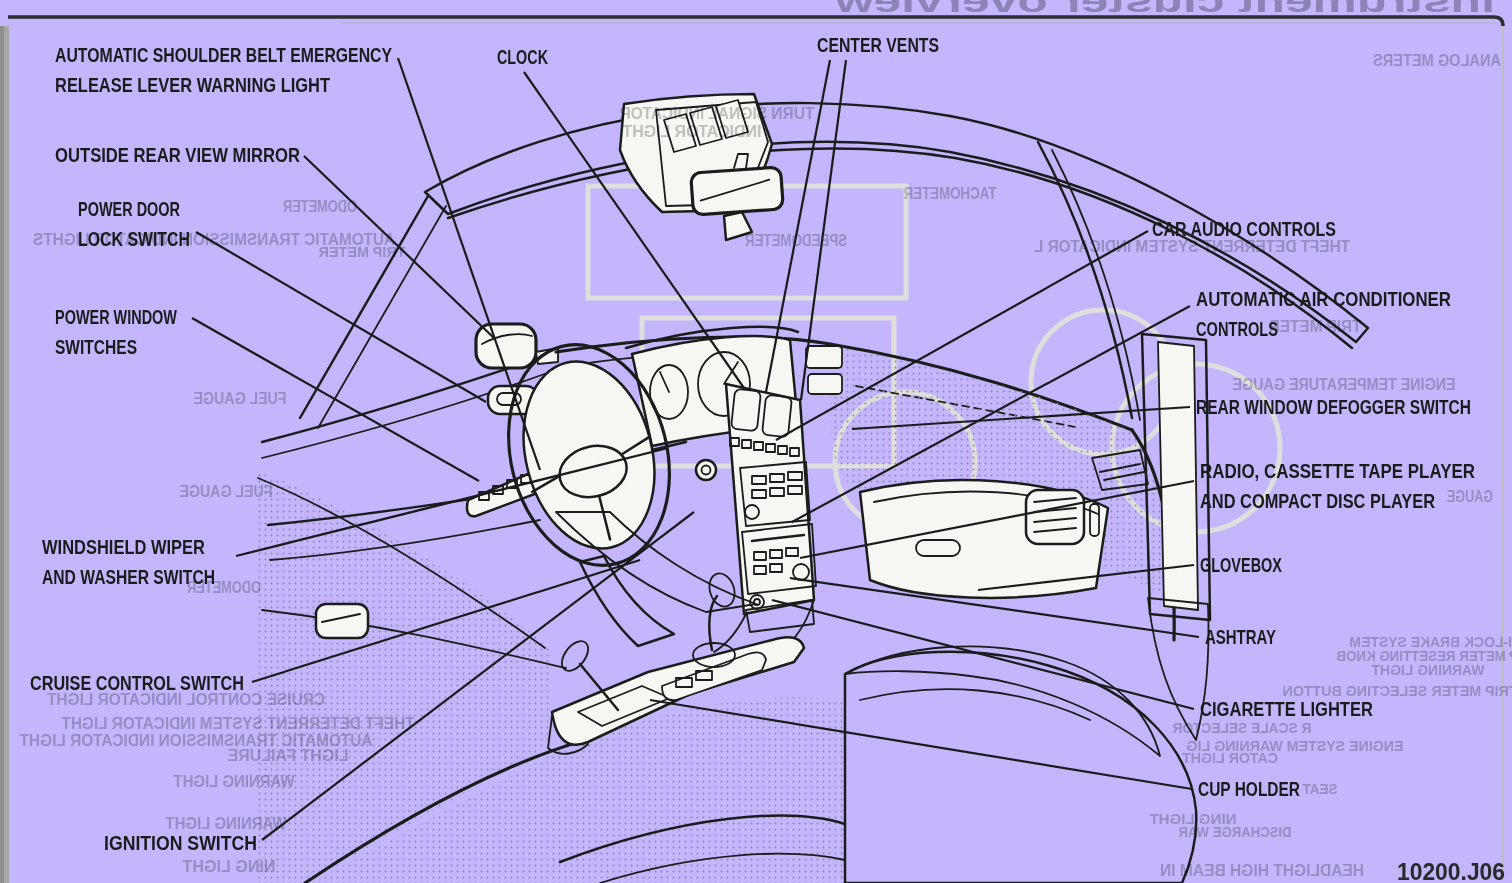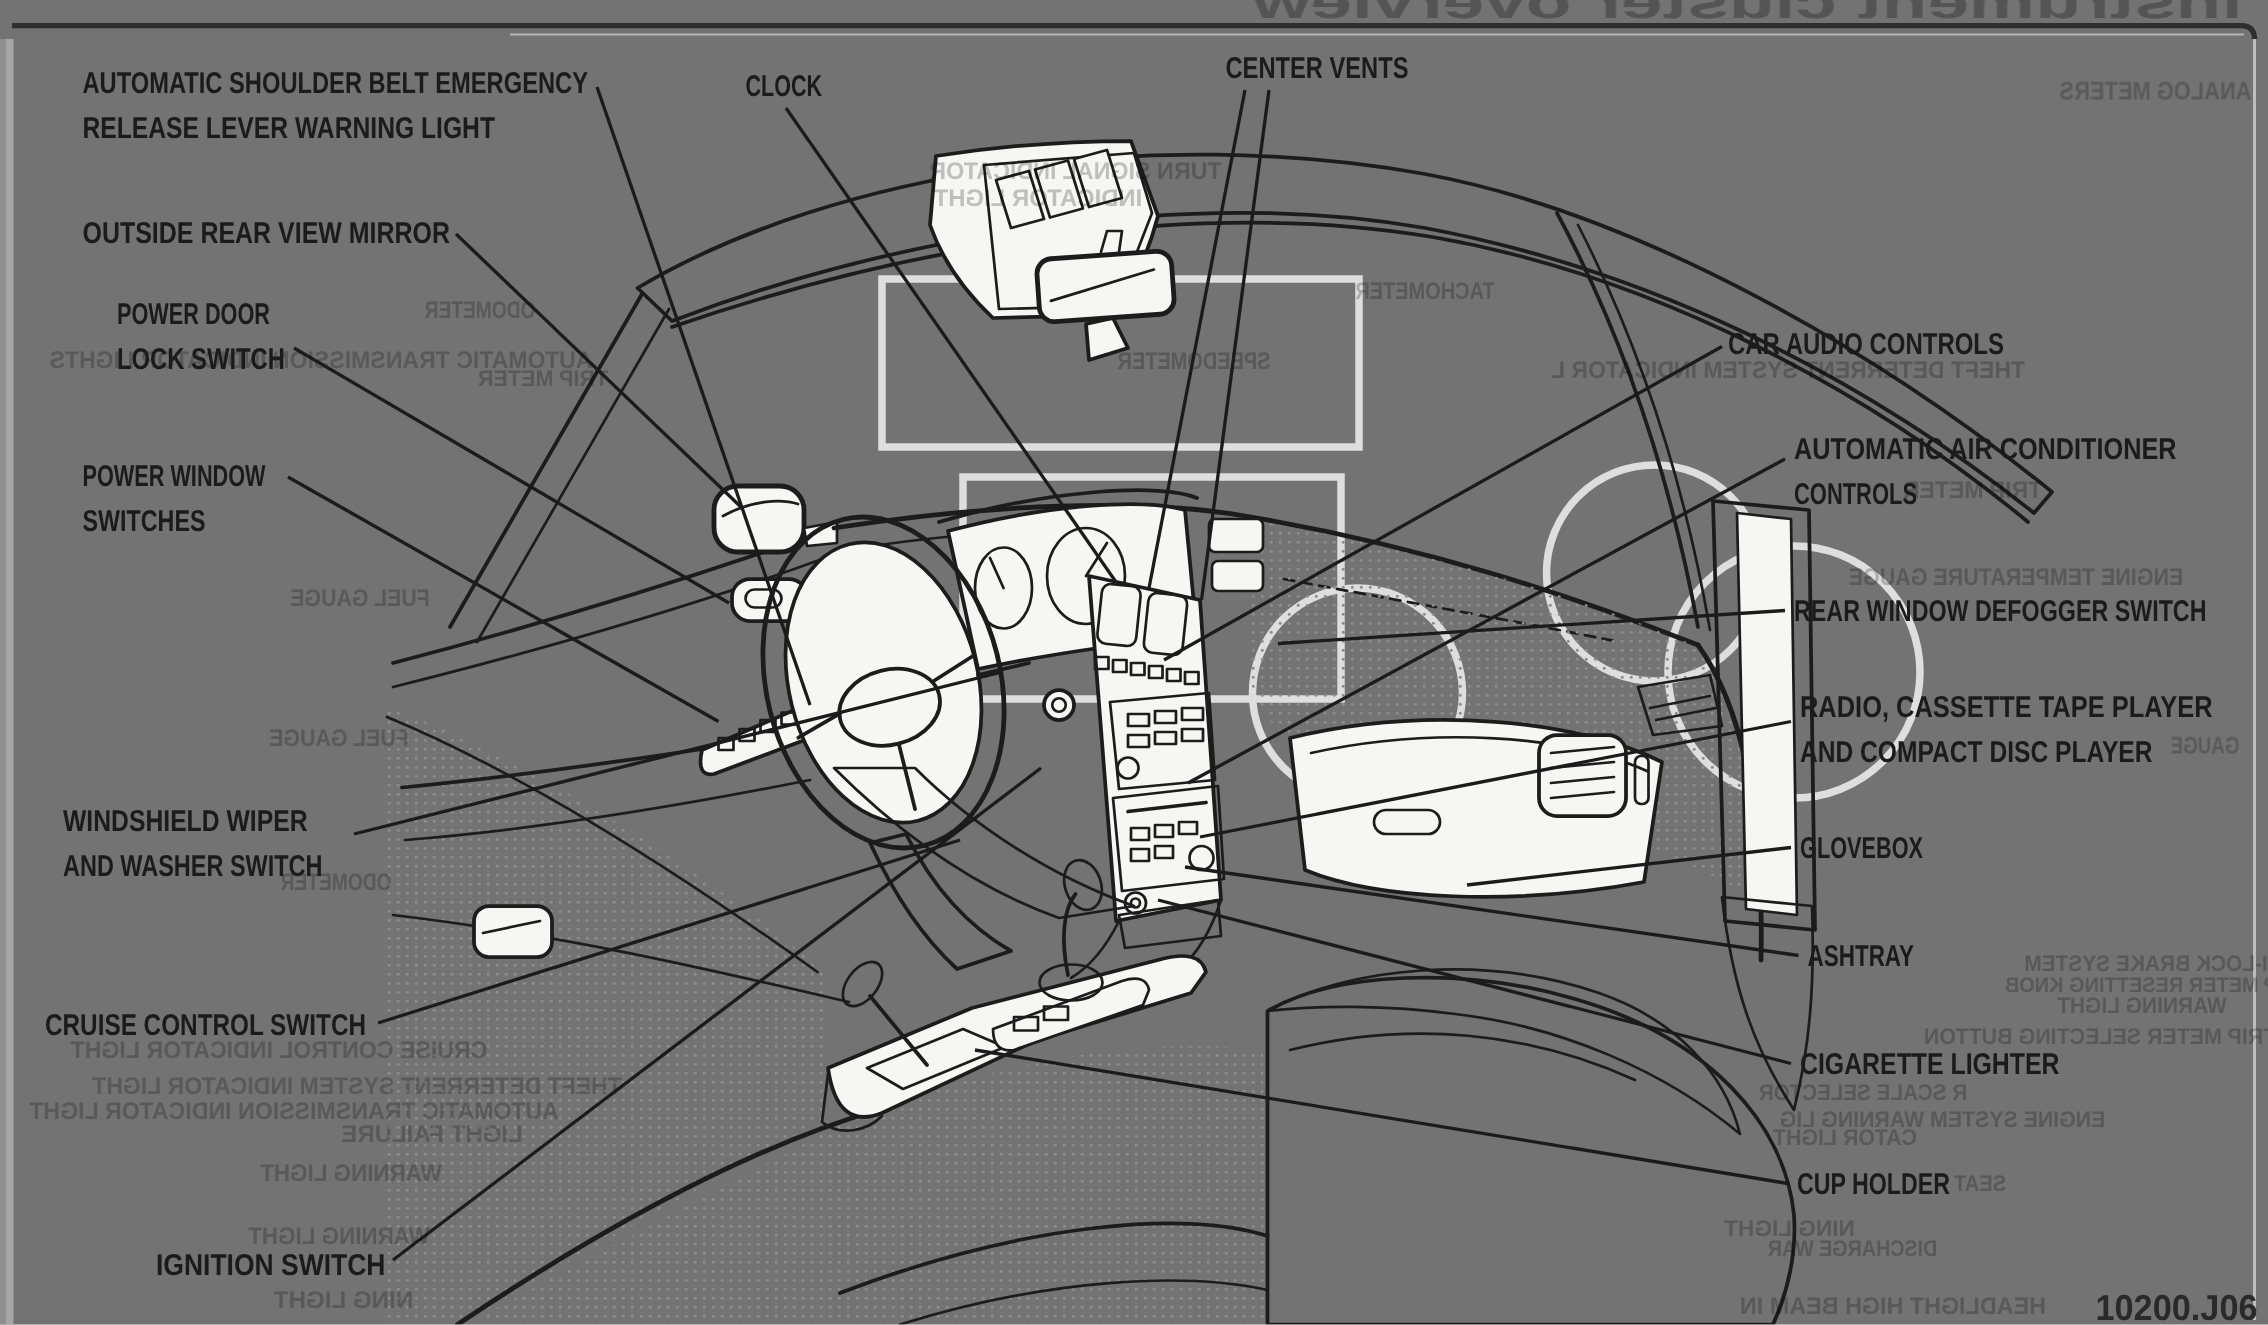--- a/index.html
+++ b/index.html
@@ -1,16 +1,16 @@
 <!DOCTYPE html>
 <html><head>
 <meta charset="utf-8">
 <style>
   html,body{margin:0;padding:0;background:#e8e8e6;}
-  .page{position:relative;width:1512px;height:883px;background:#737373;overflow:hidden;
+  .page{position:relative;width:1512px;height:883px;background:#c4b5fd;overflow:hidden;
         font-family:"Liberation Sans",sans-serif;}
   svg{position:absolute;left:0;top:0;}
   svg text{font-family:"Liberation Sans",sans-serif;font-weight:bold;}
   .callout-text{fill:#1b1b1b;font-size:20px;letter-spacing:0px;}
   .leader{fill:none;stroke:#1b1b1b;stroke-width:2.2px;}
   .bleed-text{fill:#c6c6c6;}
   .bleed-heading{fill:#b9b9b9;font-size:31px;}
   .figure-code{fill:#2a2a2a;font-size:24px;}
   .art{stroke:#1c1c1c;stroke-width:2.5;fill:none;stroke-linecap:round;stroke-linejoin:round;}
   .artf{stroke:#1c1c1c;stroke-width:2.5;fill:#f6f6f3;stroke-linecap:round;stroke-linejoin:round;}

